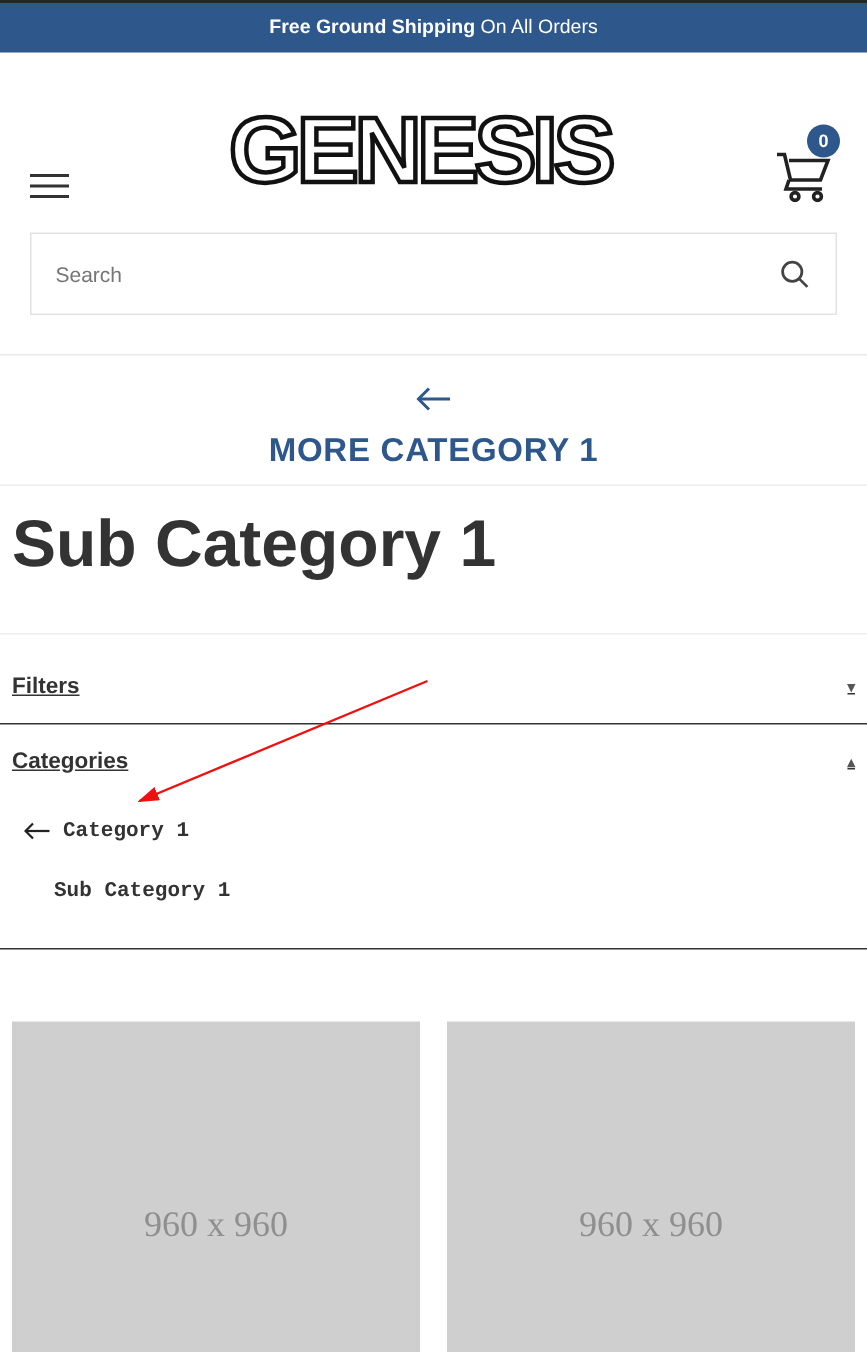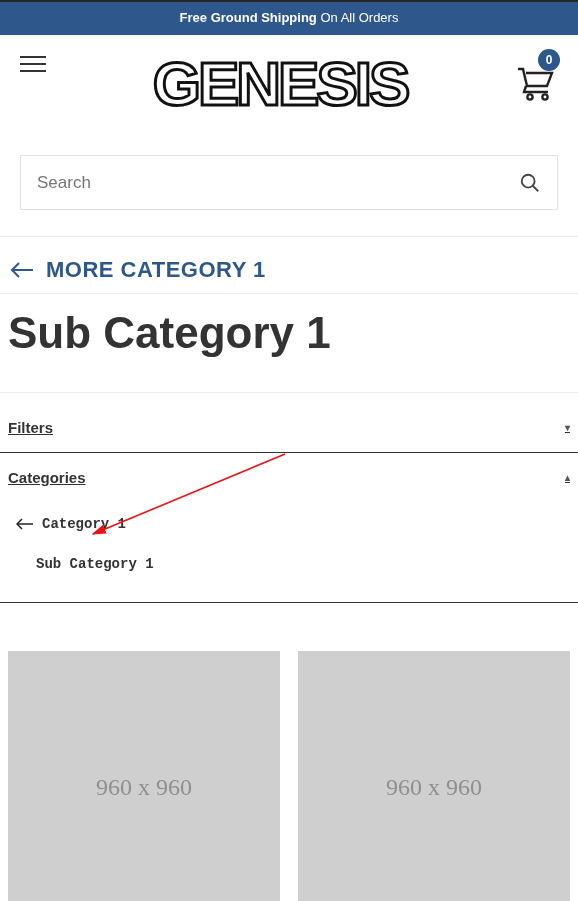--- a/index.html
+++ b/index.html
@@ -22,21 +22,21 @@
   }
   .promo-bold { font-weight: 700; }
 
   
   header {
     padding: 18px 20px 26px;
     border-bottom: 1px solid #e8e8e8;
   }
   .header-row {
     display: flex;
-    align-items: flex-start;
+    align-items: flex-end;
     justify-content: space-between;
     gap: 14px;
     min-height: 82px;
   }
 
   .hamburger {
     display:flex; flex-direction:column; justify-content:center; gap:5px;
     width:26px; height:22px; cursor:pointer;
   }
   .hamburger span {
@@ -62,34 +62,35 @@
   }
 
   .search-box {
     margin-top: 20px;
     border:1px solid #e2e2e2;
     display:flex; align-items:center;
     height:55px; padding:0 16px;
   }
   .search-box input {
     flex:1; border:none; outline:none;
-    font-size:17px; color:#0369a1; background:transparent;
+    font-size:14px; color:#0369a1; background:transparent;
     font-family: inherit;
   }
   .search-box .search-icon {
     width:22px; height:22px; color:#444;
   }
 
   
   .back-row {
     padding:14px 10px 10px;
     display:flex; align-items:center; gap:12px;
     color:#2e578c;
     border-bottom:1px solid #eee;
     margin-top:6px;
+    flex-direction:column;
   }
   .back-row .arrow-left { width:24px; height:18px; color:#2e578c; flex-shrink:0; }
   .back-row .more-label {
     font-size:22px; font-weight:800; letter-spacing:.5px;
     color:#2e578c;
     cursor:pointer;
   }
 
   h1.page-title {
     font-size:44px; font-weight:800; color:#333;

